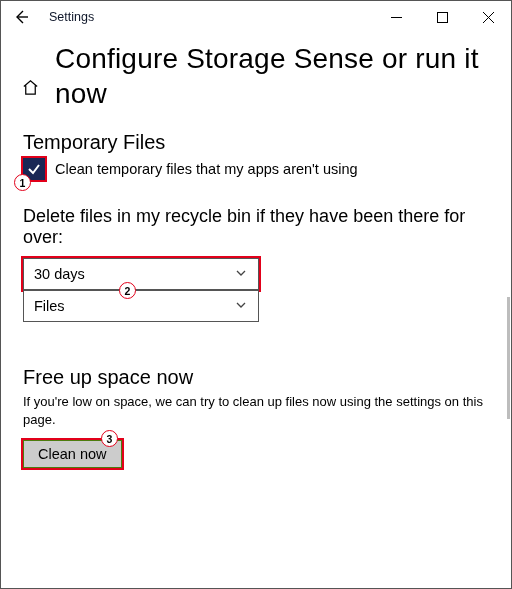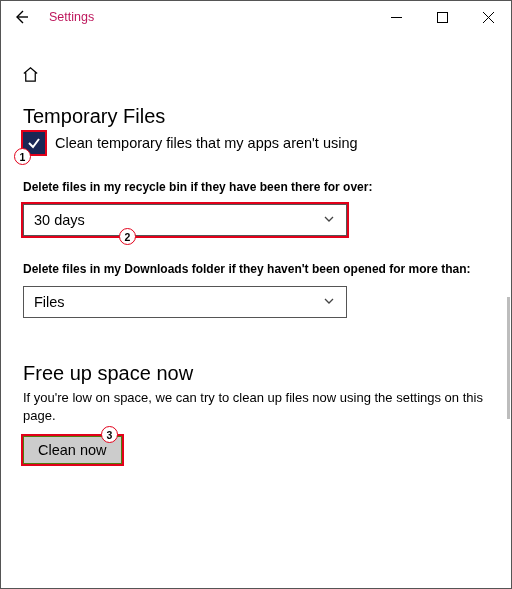--- a/index.html
+++ b/index.html
@@ -26,21 +26,21 @@
     padding-left: 6px;
   }
   .back-arrow {
     width: 28px; height: 28px;
     display:flex; align-items:center; justify-content:center;
     cursor:pointer;
   }
   .title-label {
     font-size: 12.5px;
     margin-left: 14px;
-    color: #be185d;
+    color: #0f172a;
   }
   .win-controls {
     margin-left:auto;
     display:flex;
     height:32px;
   }
   .win-btn {
     width: 46px; height:32px;
     display:flex; align-items:center; justify-content:center;
     cursor:pointer;
@@ -84,27 +84,26 @@
     background:#1a2755;
     display:flex; align-items:center; justify-content:center;
     cursor:pointer;
   }
   .checkbox svg { display:block; }
   .cb-label {
     font-size: 14.5px;
     margin-left: 10px;
   }
   .field-label {
-    font-size: 12px;
+    font-size: 18px;
     margin-top: 26px;
     margin-bottom: 10px;
-    font-weight: bold;
   }
   .dropdown {
-    width: 324px;
+    width: 236px;
     height: 32px;
     border: 1px solid #555;
     background:#fff;
     display:flex;
     align-items:center;
     padding: 0 10px;
     cursor:pointer;
     position:relative;
     font-size:14.5px;
   }
@@ -184,20 +183,21 @@
     </div>
   </div>
 </div>
 
 <div class="header-row">
   <div class="home-icon">
     <svg width="19" height="19" viewBox="0 0 20 20">
           <path d="M3 9 L10 3 L17 9 M5 8 V17 H15 V8" fill="none" stroke="#000" stroke-width="1.3"></path>
         </svg>
   </div>
+  <h1 class="page-title">Configure Storage Sense or run it now</h1>
 </div>
 
 <div class="content">
 
   <div class="section-h">Temporary Files</div>
 
   <div class="checkbox-row" style="position:relative;">
     <div class="checkbox hl-red" style="position:relative;">
       <svg width="16" height="16" viewBox="0 0 16 16">
             <path d="M3 8 L7 12 L13 4" fill="none" stroke="#fff" stroke-width="2"></path>
@@ -213,21 +213,20 @@
       <span>30 days</span>
       <span class="chev">
         <svg width="14" height="14" viewBox="0 0 14 14">
               <path d="M3 5 L7 9 L11 5" fill="none" stroke="#444" stroke-width="1.3"></path>
             </svg>
       </span>
     </div>
     <span class="badge" style="left:96px; top:24px;">2</span>
   </div>
 
-  <div class="field-label">Delete files in my Downloads folder if they haven't been opened for more than:</div>
   <div class="dropdown">
     <span>Files</span>
     <span class="chev">
       <svg width="14" height="14" viewBox="0 0 14 14">
             <path d="M3 5 L7 9 L11 5" fill="none" stroke="#444" stroke-width="1.3"></path>
           </svg>
     </span>
   </div>
 
   <div class="section-h2">Free up space now</div>

